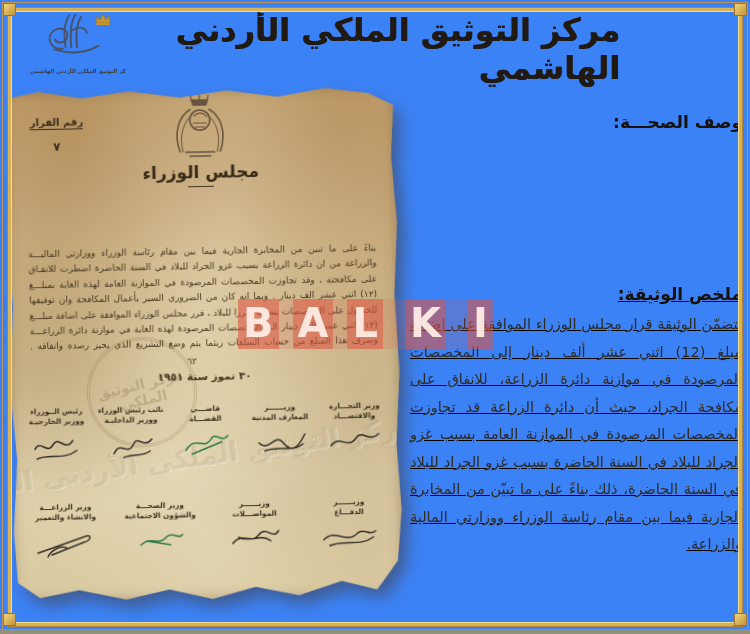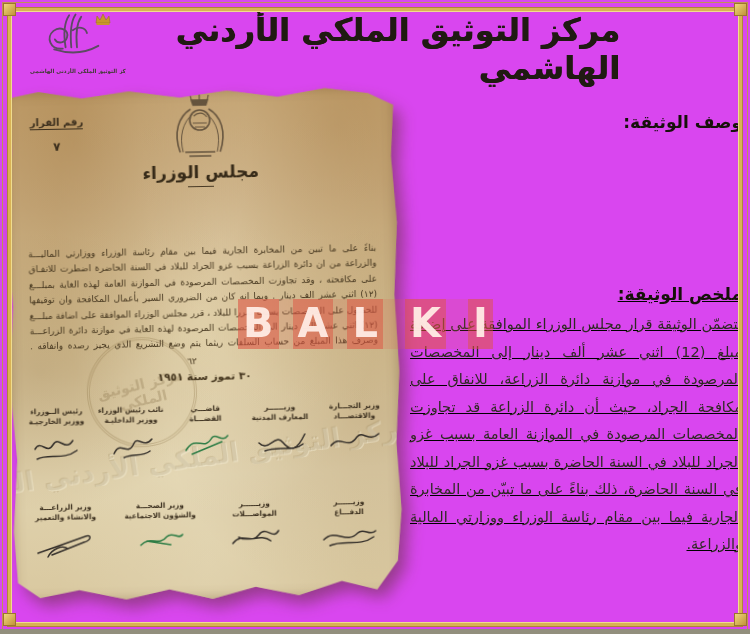--- a/index.html
+++ b/index.html
@@ -1,17 +1,17 @@
 <!DOCTYPE html>
 <html lang="ar"><head>
 <meta charset="utf-8">
 <style>
   * { margin:0; padding:0; box-sizing:border-box; }
   body { background:#777; font-family:"DejaVu Sans", sans-serif; }
-  .page { position:relative; width:750px; height:634px; background:#d946ef; overflow:hidden; margin:0 auto; }
+  .page { position:relative; width:750px; height:634px; background:#3b82f6; overflow:hidden; margin:0 auto; }
 
   
   .border-outer { position:absolute; inset:2px; border:1px solid #bf9255; pointer-events:none; z-index:40;}
   .border-inner { position:absolute; inset:8px; border:3px solid #d9b254;
       box-shadow: inset 0 0 0 1px #f0dc8e, 0 0 0 1px #b08438; pointer-events:none; z-index:40;}
   .corner { position:absolute; width:13px; height:13px; z-index:41;
       background:linear-gradient(135deg,#efd67c,#c2923a); border:1px solid #9c742e; }
   .corner.tl{ left:3px; top:3px;} .corner.tr{ right:3px; top:3px;}
   .corner.bl{ left:3px; bottom:8px;} .corner.br{ right:3px; bottom:8px;}
   .bottom-edge { position:absolute; left:0; right:0; bottom:0; height:5px; background:#928f7d; z-index:42;}
@@ -236,21 +236,21 @@
   <div class="wm-band"></div>
   <div class="wm-letters">
     <div class="wm-tile">B</div>
     <div class="wm-tile">A</div>
     <div class="wm-tile gap-lg">L</div>
     <div class="wm-tile gap-lg">K</div>
     <div class="wm-tile">I</div>
   </div>
 
   <div class="info desc-section" style="position:absolute;">
-    <h2>وصف الوثيقة:</h2>
+    <h2>وصف الصحـــة:</h2>
   </div>
 
   <div class="info summary-section" style="position:absolute;text-decoration:underline;">
     <h2>ملخص الوثيقة:</h2>
     <p>تتضمّن الوثيقة قرار مجلس الوزراء الموافقة على إضافة مبلغ (12) اثني عشر ألف دينار إلى المخصصات المرصودة في موازنة دائرة الزراعة، للانفاق على مكافحة الجراد، حيث أن دائرة الزراعة قد تجاوزت المخصصات المرصودة في الموازنة العامة بسبب غزو الجراد للبلاد في السنة الحاضرة بسبب غزو الجراد للبلاد في السنة الحاضرة، ذلك بناءً على ما تبيّن من المخابرة الجارية فيما بين مقام رئاسة الوزراء ووزارتي المالية والزراعة.</p>
   </div>
 
 </div>
 
 </body></html>

